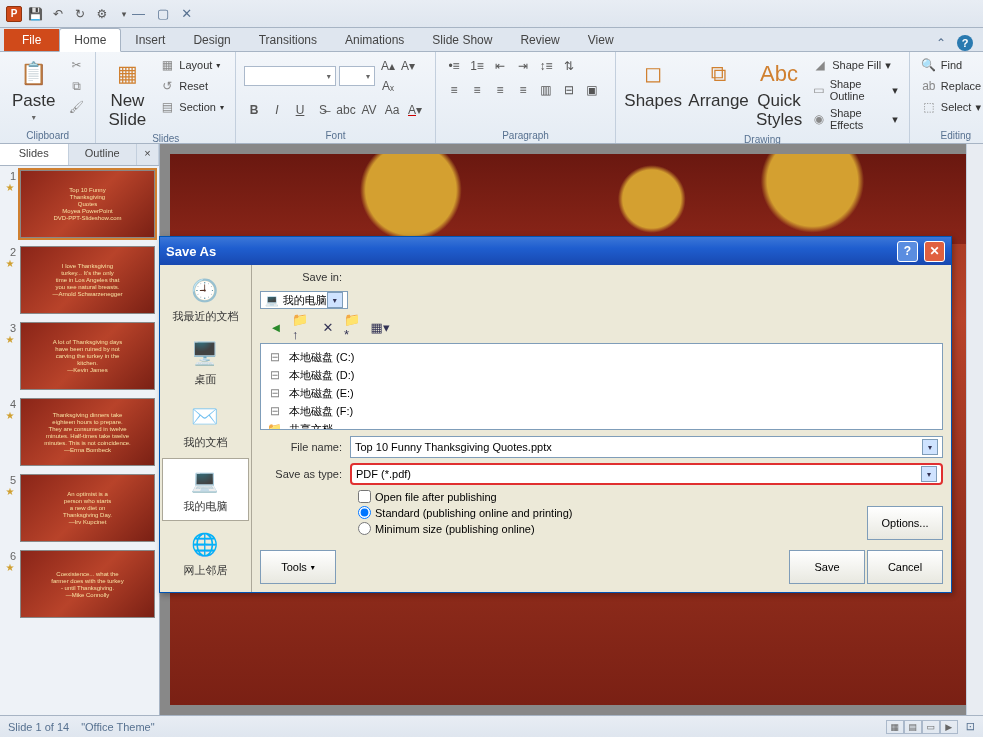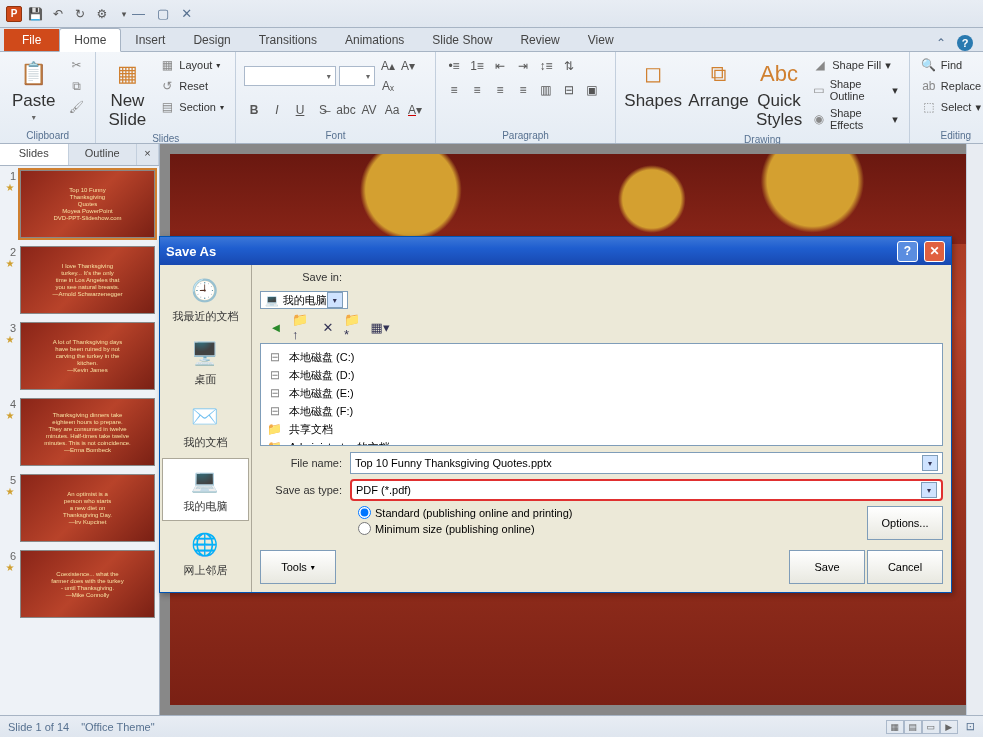--- a/index.html
+++ b/index.html
@@ -463,20 +463,24 @@
           </div>
         </div>
         <div class="field-row">
           <div class="dlg-label">Save as type:</div>
           <div class="dlg-combo redbox">
             <span>PDF (*.pdf)</span>
             <span class="dd">▾</span>
           </div>
         </div>
         <div class="opts">
+          <label>
+              <input type="checkbox" style="">
+              <span>Open file after publishing</span>
+            </label>
           <div style="display:flex;align-items:flex-start;gap:20px;">
             <div style="display:flex;flex-direction:column;gap:3px;">
               <label>
                   <input type="radio" name="opt" checked="" style="">
                   <span>Standard (publishing online and printing)</span>
                 </label>
               <label>
                   <input type="radio" name="opt" style="">
                   <span>Minimum size (publishing online)</span>
                 </label>

